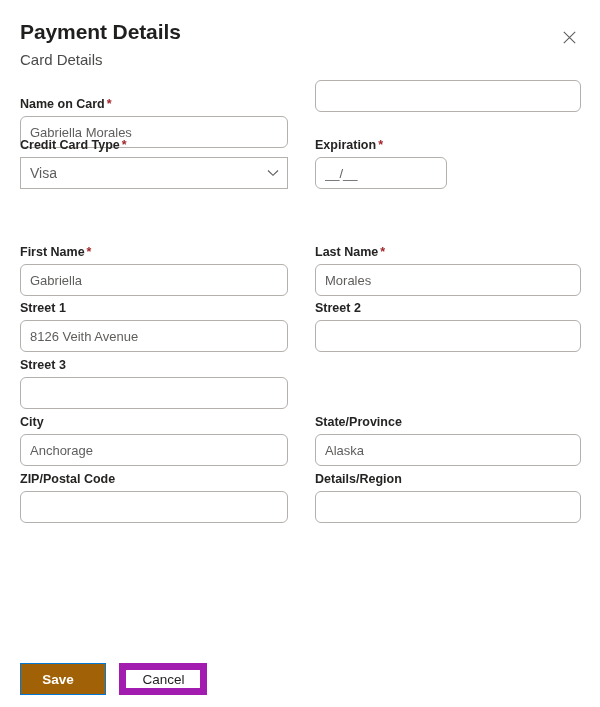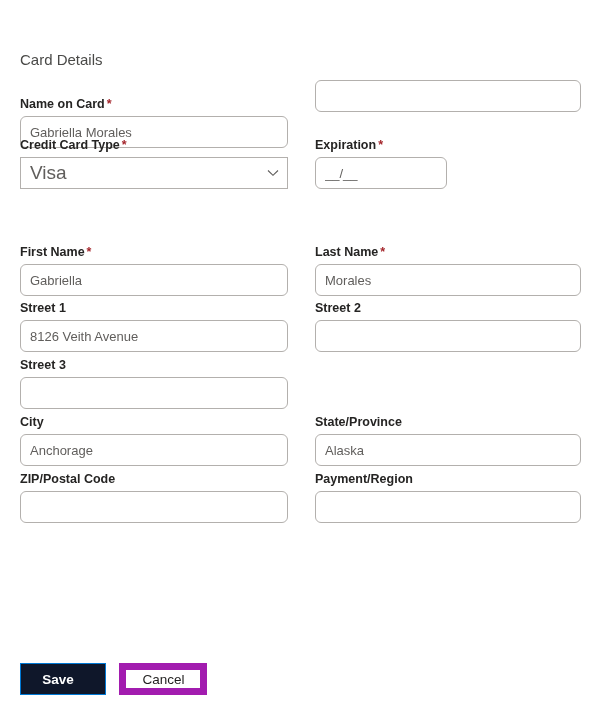--- a/index.html
+++ b/index.html
@@ -109,21 +109,21 @@
   .select-wrap {
     position: relative;
     width: 100%;
   }
   .select-box {
     box-sizing: border-box;
     width: 100%;
     height: 32px;
     border: 1px solid #b3b0ad;
     background: #ffffff;
-    font-size: 19px;
+    font-size: 14px;
     color: #605e5c;
     padding: 0 30px 0 9px;
     line-height: 30px;
     display: flex;
     align-items: center;
     cursor: pointer;
     user-select: none;
   }
   .chev {
     position: absolute;
@@ -145,41 +145,51 @@
     box-sizing: border-box;
     height: 32px;
     font-family: "Liberation Sans", sans-serif;
     font-size: 13.5px;
     cursor: pointer;
     border-radius: 0;
     padding: 0 16px;
     vertical-align: top;
   }
   .btn-primary {
-    background: #0f172a;
+    background: #a16207;
     border: 1px solid #0078d4;
     color: #ffffff;
     font-weight: bold;
     min-width: 86px;
     padding-left: 6px;
   }
   .btn-secondary {
     background: #ffffff;
     border: 7px solid #a21caf;
     color: #201f1e;
     font-weight: normal;
     min-width: 80px;
     margin-left: 9px;
   }
 </style>
 </head>
 <body>
 
 <div class="panel">
 
+  <div class="header">
+    <h1 class="title">Payment Details</h1>
+    <button class="close-btn">
+      <span>
+        <svg width="13" height="13" viewBox="0 0 13 13" aria-hidden="true">
+          <path d="M0.8 0.8 L12.2 12.2 M12.2 0.8 L0.8 12.2" stroke="#605e5c" stroke-width="1.1" fill="none"></path>
+        </svg>
+      </span>
+    </button>
+  </div>
 
   <div class="section-title" id="sec-card">Card Details</div>
 
   <div class="field col-left" style="top:96px;">
     <label class="field-label">
       <span>Name on Card</span><span class="req">*</span>
     </label>
     <input class="input" type="text" value="Gabriella Morales" style="">
   </div>
 
@@ -247,21 +257,21 @@
     <label class="field-label">State/Province</label>
     <input class="input" type="text" value="Alaska" style="">
   </div>
 
   <div class="field col-left" style="top:471px;">
     <label class="field-label">ZIP/Postal Code</label>
     <input class="input" type="text" value="" style="">
   </div>
 
   <div class="field col-right" style="top:471px;">
-    <label class="field-label">Payment/Region</label>
+    <label class="field-label">Details/Region</label>
     <input class="input" type="text" value="" style="">
   </div>
 
   <div class="footer">
     <button class="btn btn-primary">Save</button>
     <button class="btn btn-secondary">Cancel</button>
   </div>
 
 </div>
 

